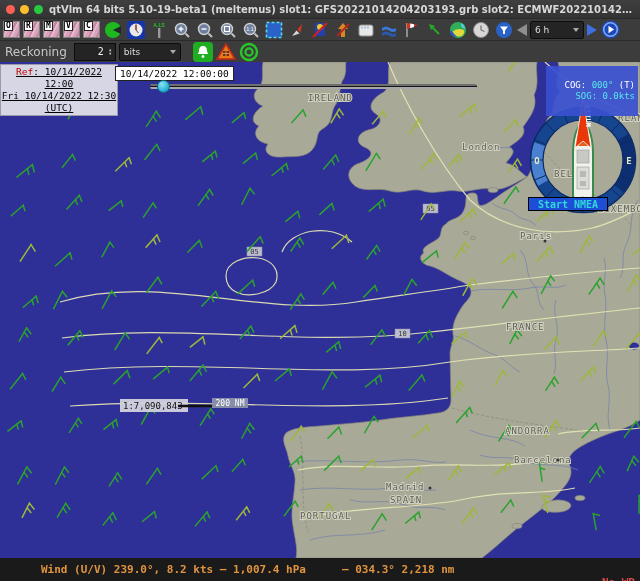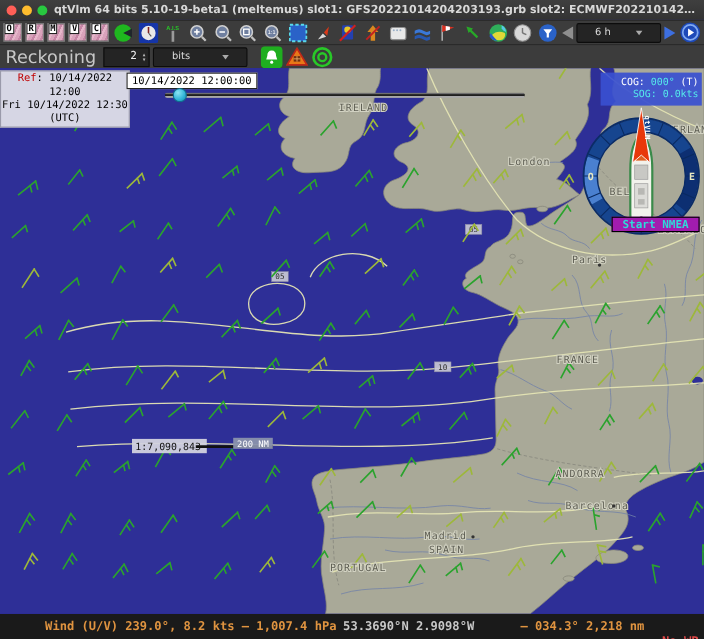--- a/index.html
+++ b/index.html
@@ -15,49 +15,49 @@
   
   .tb{height:22px;background:#3c3c3c;border-top:1px solid #2a2a2a;display:flex;align-items:center;
     padding:0 3px;gap:3px;box-sizing:border-box;}
   .chartbtn{width:17px;height:17px;border:1px solid #808080;position:relative;padding:0;cursor:pointer;
     background:repeating-linear-gradient(115deg,#d9a2bb 0 3px,#c686a6 3px 5px,#e6b6ca 5px 7px);}
   .chip{position:absolute;top:-1px;left:0;background:#fff;color:#000;border:1px solid #222;
     font:bold 8px "DejaVu Sans Mono",monospace;line-height:8px;padding:0 1px;}
   .ib{width:20px;height:20px;background:none;border:none;padding:0;margin:0;display:flex;
     align-items:center;justify-content:center;cursor:pointer;}
   .dd{background:#242424;border:1px solid #0c0c0c;border-radius:2px;color:#ddd;height:16px;
-    display:flex;align-items:center;padding:0 16px;gap:5px;font-size:9px;cursor:pointer;}
+    display:flex;align-items:center;padding:0 4px;gap:5px;font-size:9px;cursor:pointer;}
   .caret{width:0;height:0;border-left:3px solid transparent;border-right:3px solid transparent;
     border-top:4px solid #aaa;}
   .tri{width:0;height:0;cursor:pointer;}
   .tri-left{border-top:6px solid transparent;border-bottom:6px solid transparent;border-right:10px solid #8f8f8f;}
   .tri-right{border-top:6px solid transparent;border-bottom:6px solid transparent;border-left:10px solid #3d6fe0;}
-  #tb2 label{color:#c8c8c8;font-size:16px;margin:0 4px 0 2px;}
+  #tb2 label{color:#c8c8c8;font-size:12px;margin:0 4px 0 2px;}
   .spin{background:#242424;border:1px solid #0c0c0c;color:#eee;width:40px;height:16px;display:flex;
     font:10px "DejaVu Sans Mono",monospace;}
   .spin .val{flex:1;text-align:right;padding:2px 2px 0 0;}
   .spin .arrows{width:9px;display:flex;flex-direction:column;align-items:center;justify-content:center;
     color:#bbb;font-size:4px;line-height:4px;}
   
   #map-wrap{position:relative;width:640px;height:496px;background:#2e2f97;}
   #map-wrap svg text{font-family:"DejaVu Sans Mono",monospace;}
   .overlay{position:absolute;box-sizing:border-box;}
   #ref-panel{left:0;top:2px;width:118px;background:#d6d6e4;border:1px solid #9a9aaa;
-    font:9.5px "DejaVu Sans Mono",monospace;color:#000;text-align:center;padding:1px 0;line-height:12px;}
+    font:9.5px "DejaVu Sans Mono",monospace;color:#000;text-align:center;padding:1px 0;line-height:12px;text-decoration:underline;}
   #ref-panel .red{color:#c00000;}
   #slider-label{left:115px;top:4px;background:#ffffff;border:1px solid #222;color:#000;
     font:9.5px "DejaVu Sans Mono",monospace;padding:1px 4px;}
   #slider-track{left:150px;top:22px;width:327px;height:5px;background:#161616;
     border-top:2px solid #6f6f6f;border-bottom:2px solid #a8a8a8;border-radius:2px;}
   #slider-knob{left:157px;top:18px;width:13px;height:13px;border-radius:50%;cursor:pointer;
     background:radial-gradient(circle at 35% 30%,#8ae6f4,#2fb3d6 60%,#1586a8);border:1px solid #0f7090;}
   #cog-box{right:2px;top:4px;width:92px;background:rgba(58,80,208,0.92);color:#fff;
-    font:9px "DejaVu Sans Mono",monospace;padding:4px 3px;line-height:11px;text-align:right;}
+    font:9px "DejaVu Sans Mono",monospace;padding:14px 3px;line-height:11px;text-align:right;}
   #cog-box .cy{color:#55eaea;}
-  #nmea-btn{left:556px;top:135px;width:80px;height:14px;background:#a21caf;border:1px solid #000;
+  #nmea-btn{left:528px;top:135px;width:80px;height:14px;background:#1d4ed8;border:1px solid #000;
     color:#2fd9d9;font:bold 10px "DejaVu Sans Mono",monospace;display:flex;align-items:center;
     justify-content:center;cursor:pointer;}
   
   #statusbar{height:23px;background:#1a1a1a;display:flex;align-items:center;padding:0 5px;
     font:bold 11px "DejaVu Sans Mono",monospace;white-space:nowrap;box-sizing:border-box;}
   #statusbar .o{color:#e09440;padding-left:36px;}
   #statusbar .w{color:#c9c9c9;margin:0 6px;}
   #statusbar .r{color:#e04848;margin-left:auto;margin-top:25px;}
 </style>
 </head>
@@ -552,16 +552,15 @@
   <div class="overlay" id="slider-knob"></div>
   <div class="overlay" id="cog-box">
     <div><span>COG:</span> <span class="cy">000°</span> <span>(T)</span></div>
     <div class="cy"><span>SOG:</span> <span>0.0kts</span></div>
   </div>
   <div class="overlay" id="nmea-btn">Start NMEA</div>
 </div>
 
 <div id="statusbar">
   <span class="o">Wind (U/V) 239.0°, 8.2 kts – 1,007.4 hPa</span>
-  <span class="w">53.3690°N 2.9098°W</span>
   <span class="o">– 034.3° 2,218 nm</span>
   <span class="r">No WP</span>
 </div>
 
 </body></html>

